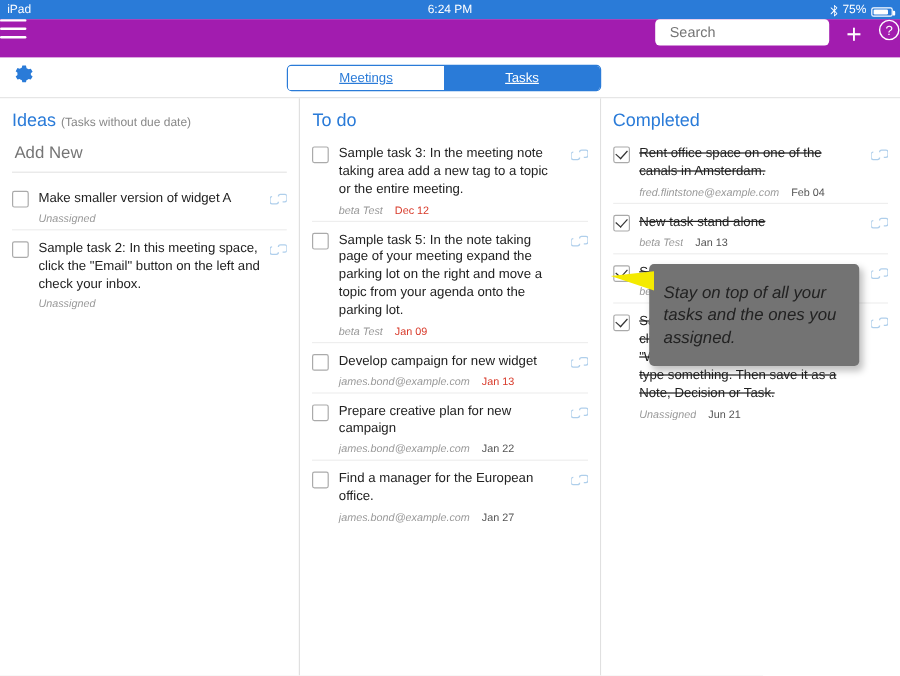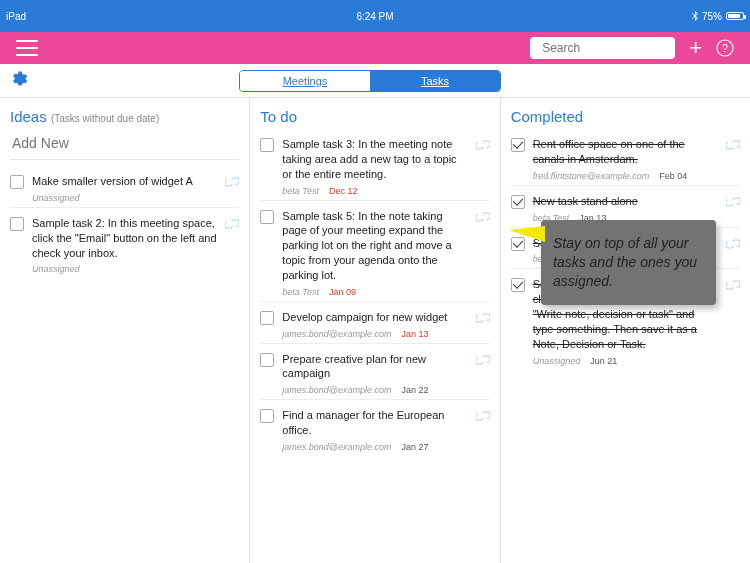--- a/index.html
+++ b/index.html
@@ -1,26 +1,26 @@
 <!DOCTYPE html>
 <html><head>
   <meta charset="utf-8">
   <style>
     * { margin: 0; padding: 0; box-sizing: border-box; }
     body { font-family: -apple-system, 'Helvetica Neue', Helvetica, Arial, sans-serif; background: #f5f5f5; width: 750px; height: 563px; overflow: hidden; position: relative; }
     
-    .status-bar { height: 16px; background: #2a7bd8; display: flex; align-items: center; justify-content: space-between; padding: 16px 6px; font-size: 10px; color: #fff; }
+    .status-bar { height: 16px; background: #2a7bd8; display: flex; align-items: center; justify-content: space-between; padding: 0 6px; font-size: 10px; color: #fff; }
     .status-left { flex: 1; text-align: left; }
     .status-center { flex: 1; text-align: center; }
-    .status-right { flex: 1; text-align: right; display: flex; align-items: center; justify-content: flex-end; gap: 4px; }
+    .status-right { flex: 1; text-align: right; display: flex; align-items: flex-end; justify-content: flex-end; gap: 4px; }
     .battery { display: inline-block; width: 18px; height: 8px; border: 1px solid #fff; border-radius: 2px; position: relative; }
     .battery::after { content: ''; position: absolute; right: -3px; top: 2px; width: 2px; height: 4px; background: #fff; border-radius: 0 1px 1px 0; }
     .battery-fill { position: absolute; left: 1px; top: 1px; bottom: 1px; width: 75%; background: #fff; border-radius: 1px; }
     
-    .nav-bar { height: 32px; background: #ec4899; display: flex; align-items: center; padding: 0 16px; gap: 8px; }
+    .nav-bar { height: 32px; background: #a21caf; display: flex; align-items: flex-start; padding: 0 0; gap: 8px; }
     .hamburger { width: 22px; height: 16px; display: flex; flex-direction: column; justify-content: space-between; cursor: pointer; }
     .hamburger span { display: block; height: 2px; background: #fff; border-radius: 1px; }
     .nav-spacer { flex: 1; }
     .search-box { width: 145px; height: 22px; background: #fff; border-radius: 4px; display: flex; align-items: center; padding: 0 8px; gap: 4px; }
     .search-box svg { opacity: 0.45; }
     .search-box input { border: none; outline: none; font-size: 12px; flex: 1; background: transparent; color: #888; }
     .plus-btn { color: #fff; font-size: 22px; font-weight: 200; cursor: pointer; padding: 0 6px; }
     .help-btn { color: #fff; cursor: pointer; display: flex; }
     
     .sub-bar { height: 34px; background: #fff; border-bottom: 1px solid #e0e0e0; display: flex; align-items: center; padding: 0 10px; }

